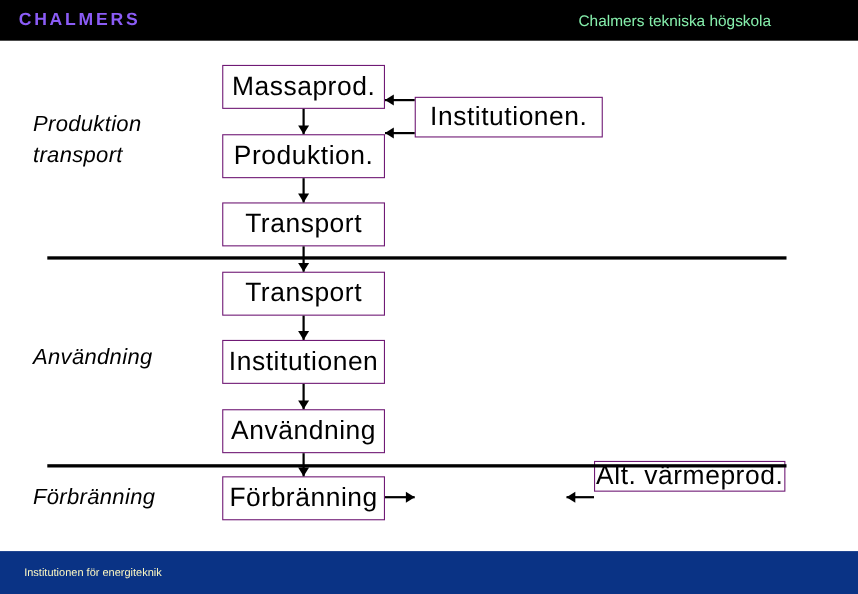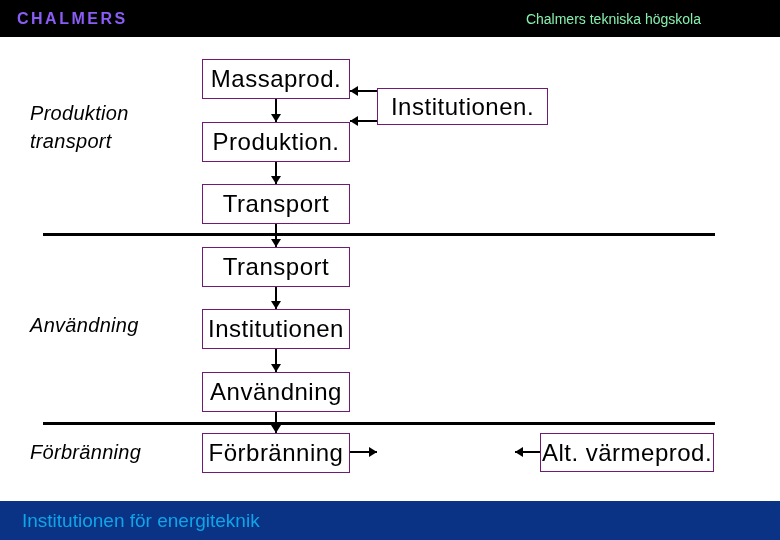--- a/index.html
+++ b/index.html
@@ -24,21 +24,21 @@
   .subtitle {
     position: absolute; right: 79px; top: 50%; transform: translateY(-50%);
     color: #86efac; font-size: 14px;
   }
   .footer-bar {
     position: absolute; left: 0; top: 501px; width: 780px; height: 39px;
     background: #0a3385;
   }
   .footer-text {
     position: absolute; left: 22px; top: 50%; transform: translateY(-50%);
-    color: #0ea5e9; font-size: 19px;
+    color: #fef9c3; font-size: 10px;
   }
   
   .pbox, .sbox {
     position: absolute;
     border: 1px solid #701a75;
     background: #fff;
     box-sizing: border-box;
     display: flex; align-items: center; justify-content: center;
     font-size: 24px; letter-spacing: 0.5px; white-space: nowrap;
   }
@@ -106,21 +106,21 @@
 
   <div class="pbox" style="top:59px">Massaprod.</div>
   <div class="pbox" style="top:122px">Produktion.</div>
   <div class="pbox" style="top:184px">Transport</div>
   <div class="pbox" style="top:247px">Transport</div>
   <div class="pbox" style="top:309px">Institutionen</div>
   <div class="pbox" style="top:372px">Användning</div>
   <div class="pbox" style="top:433px">Förbränning</div>
 
   <div class="sbox" style="left:377px; top:88px; width:171px; height:37px">Institutionen.</div>
-  <div class="sbox" style="left:540px; top:433px; width:174px; height:39px">Alt. värmeprod.</div>
+  <div class="sbox" style="left:540px; top:419px; width:174px; height:28px">Alt. värmeprod.</div>
 
 
   <div class="hline" style="top:233px"></div>
   <div class="hline" style="top:422px"></div>
 
   <div class="varrow" style="top:99px;  height:23px"></div>
   <div class="varrow" style="top:162px; height:22px"></div>
   <div class="varrow" style="top:224px; height:23px"></div>
   <div class="varrow" style="top:287px; height:22px"></div>
   <div class="varrow" style="top:349px; height:23px"></div>

